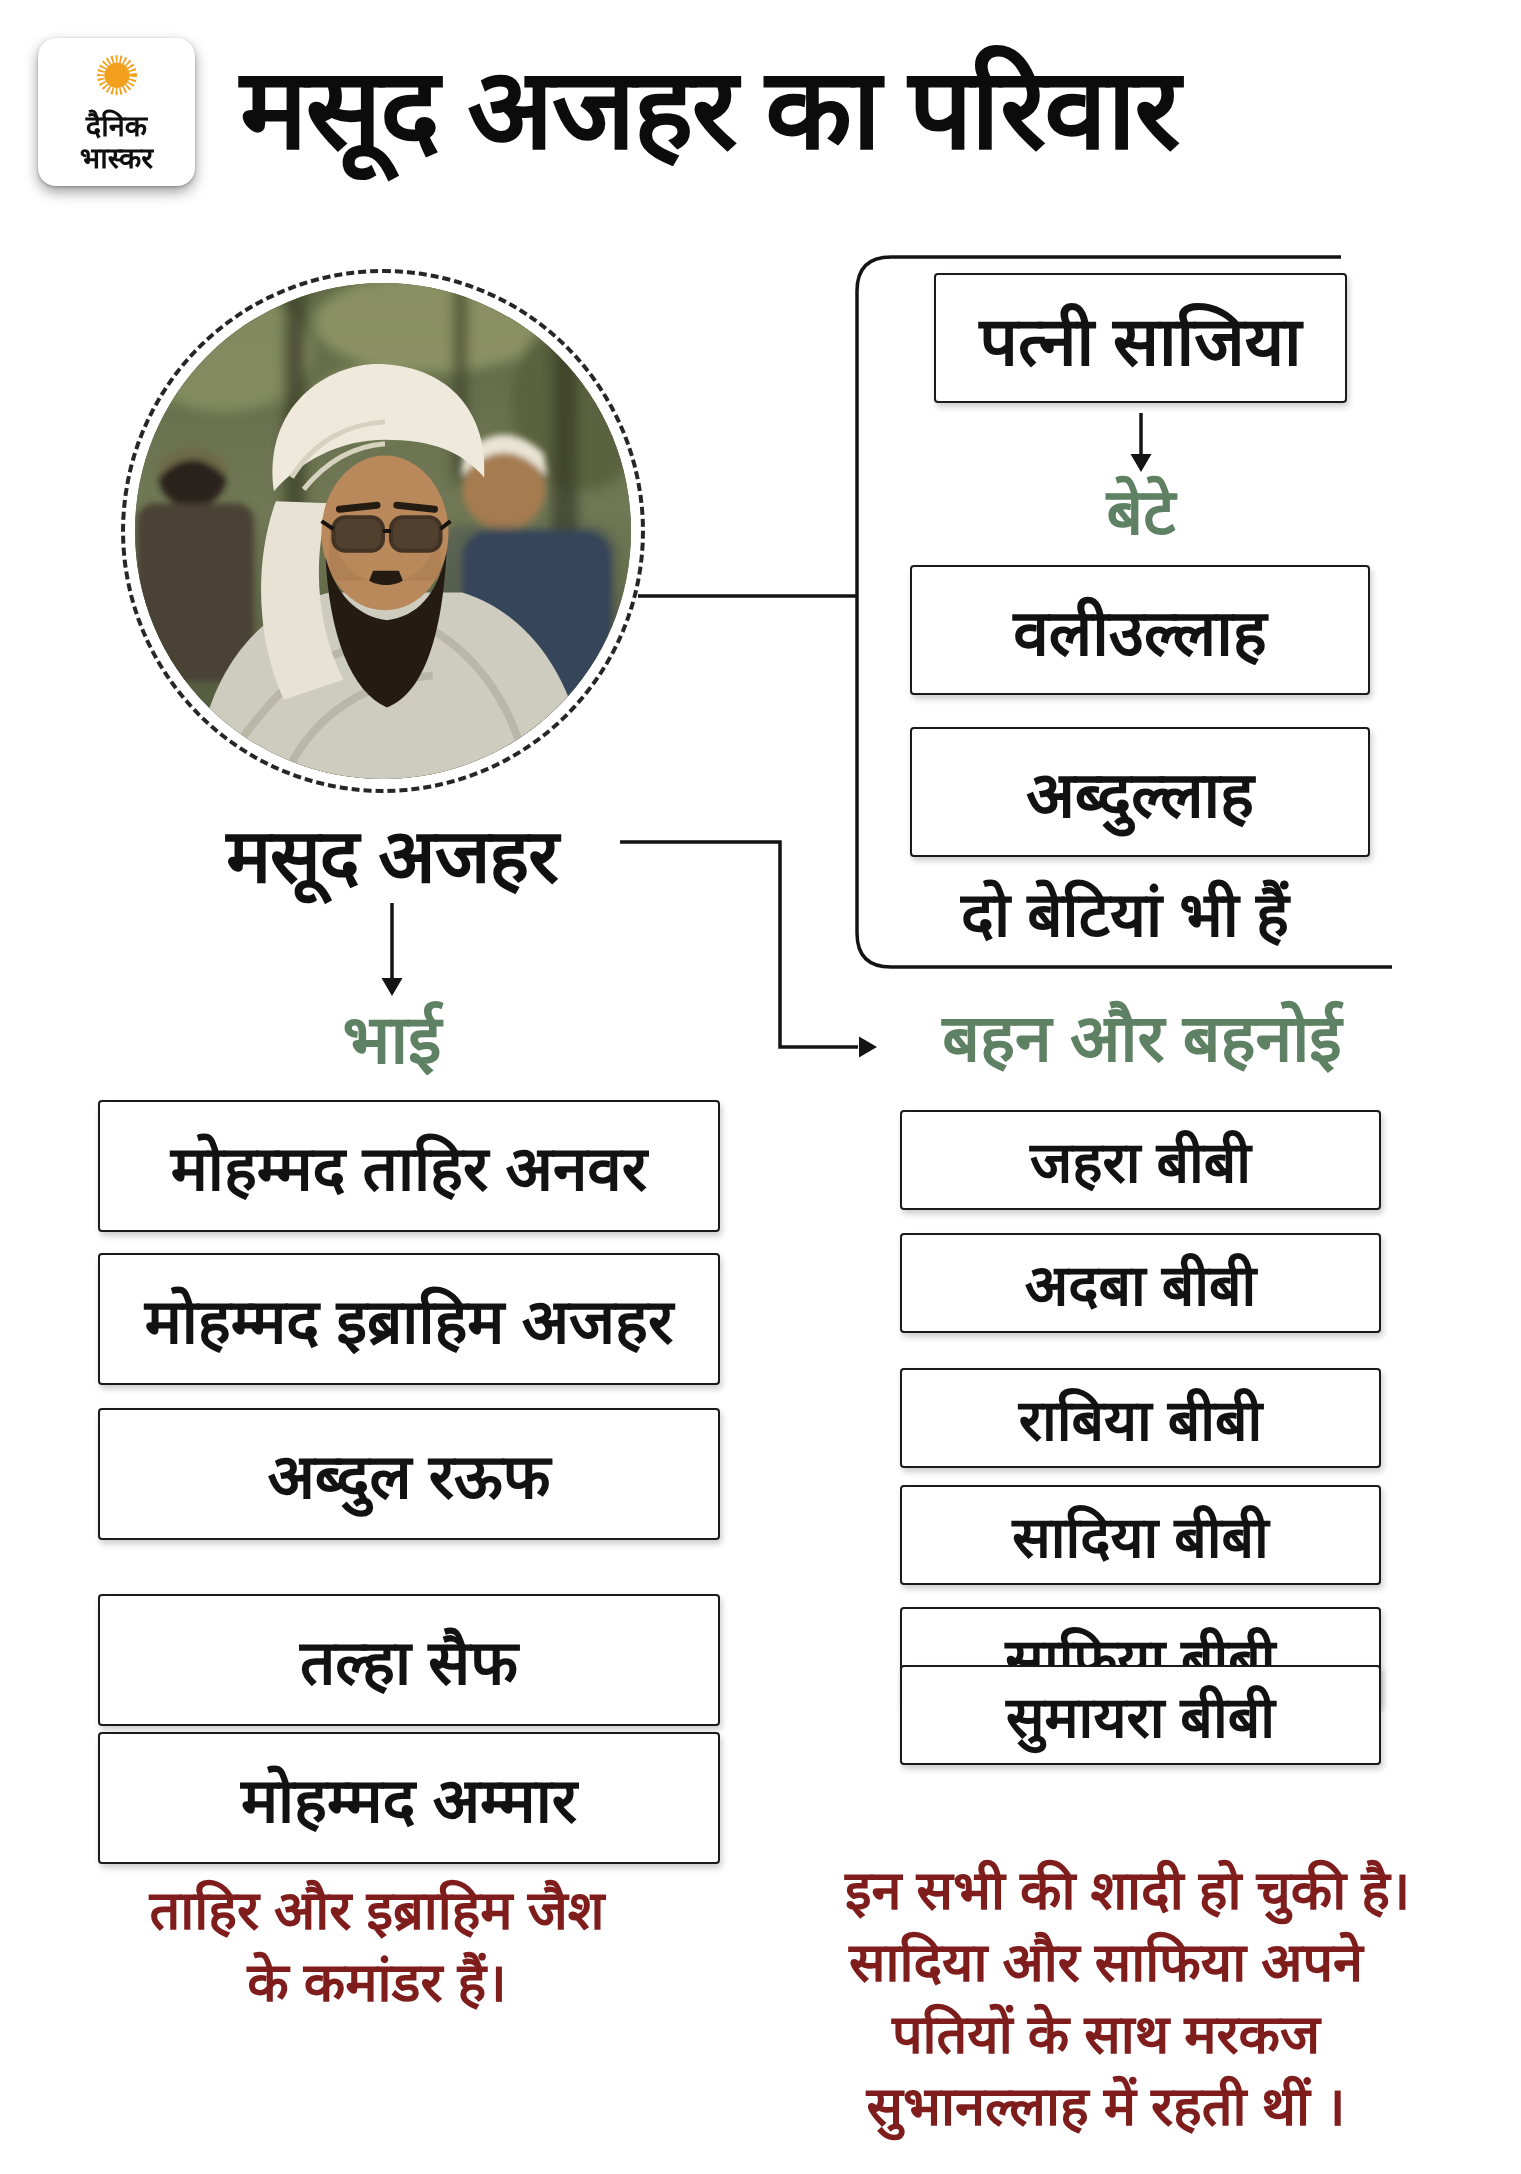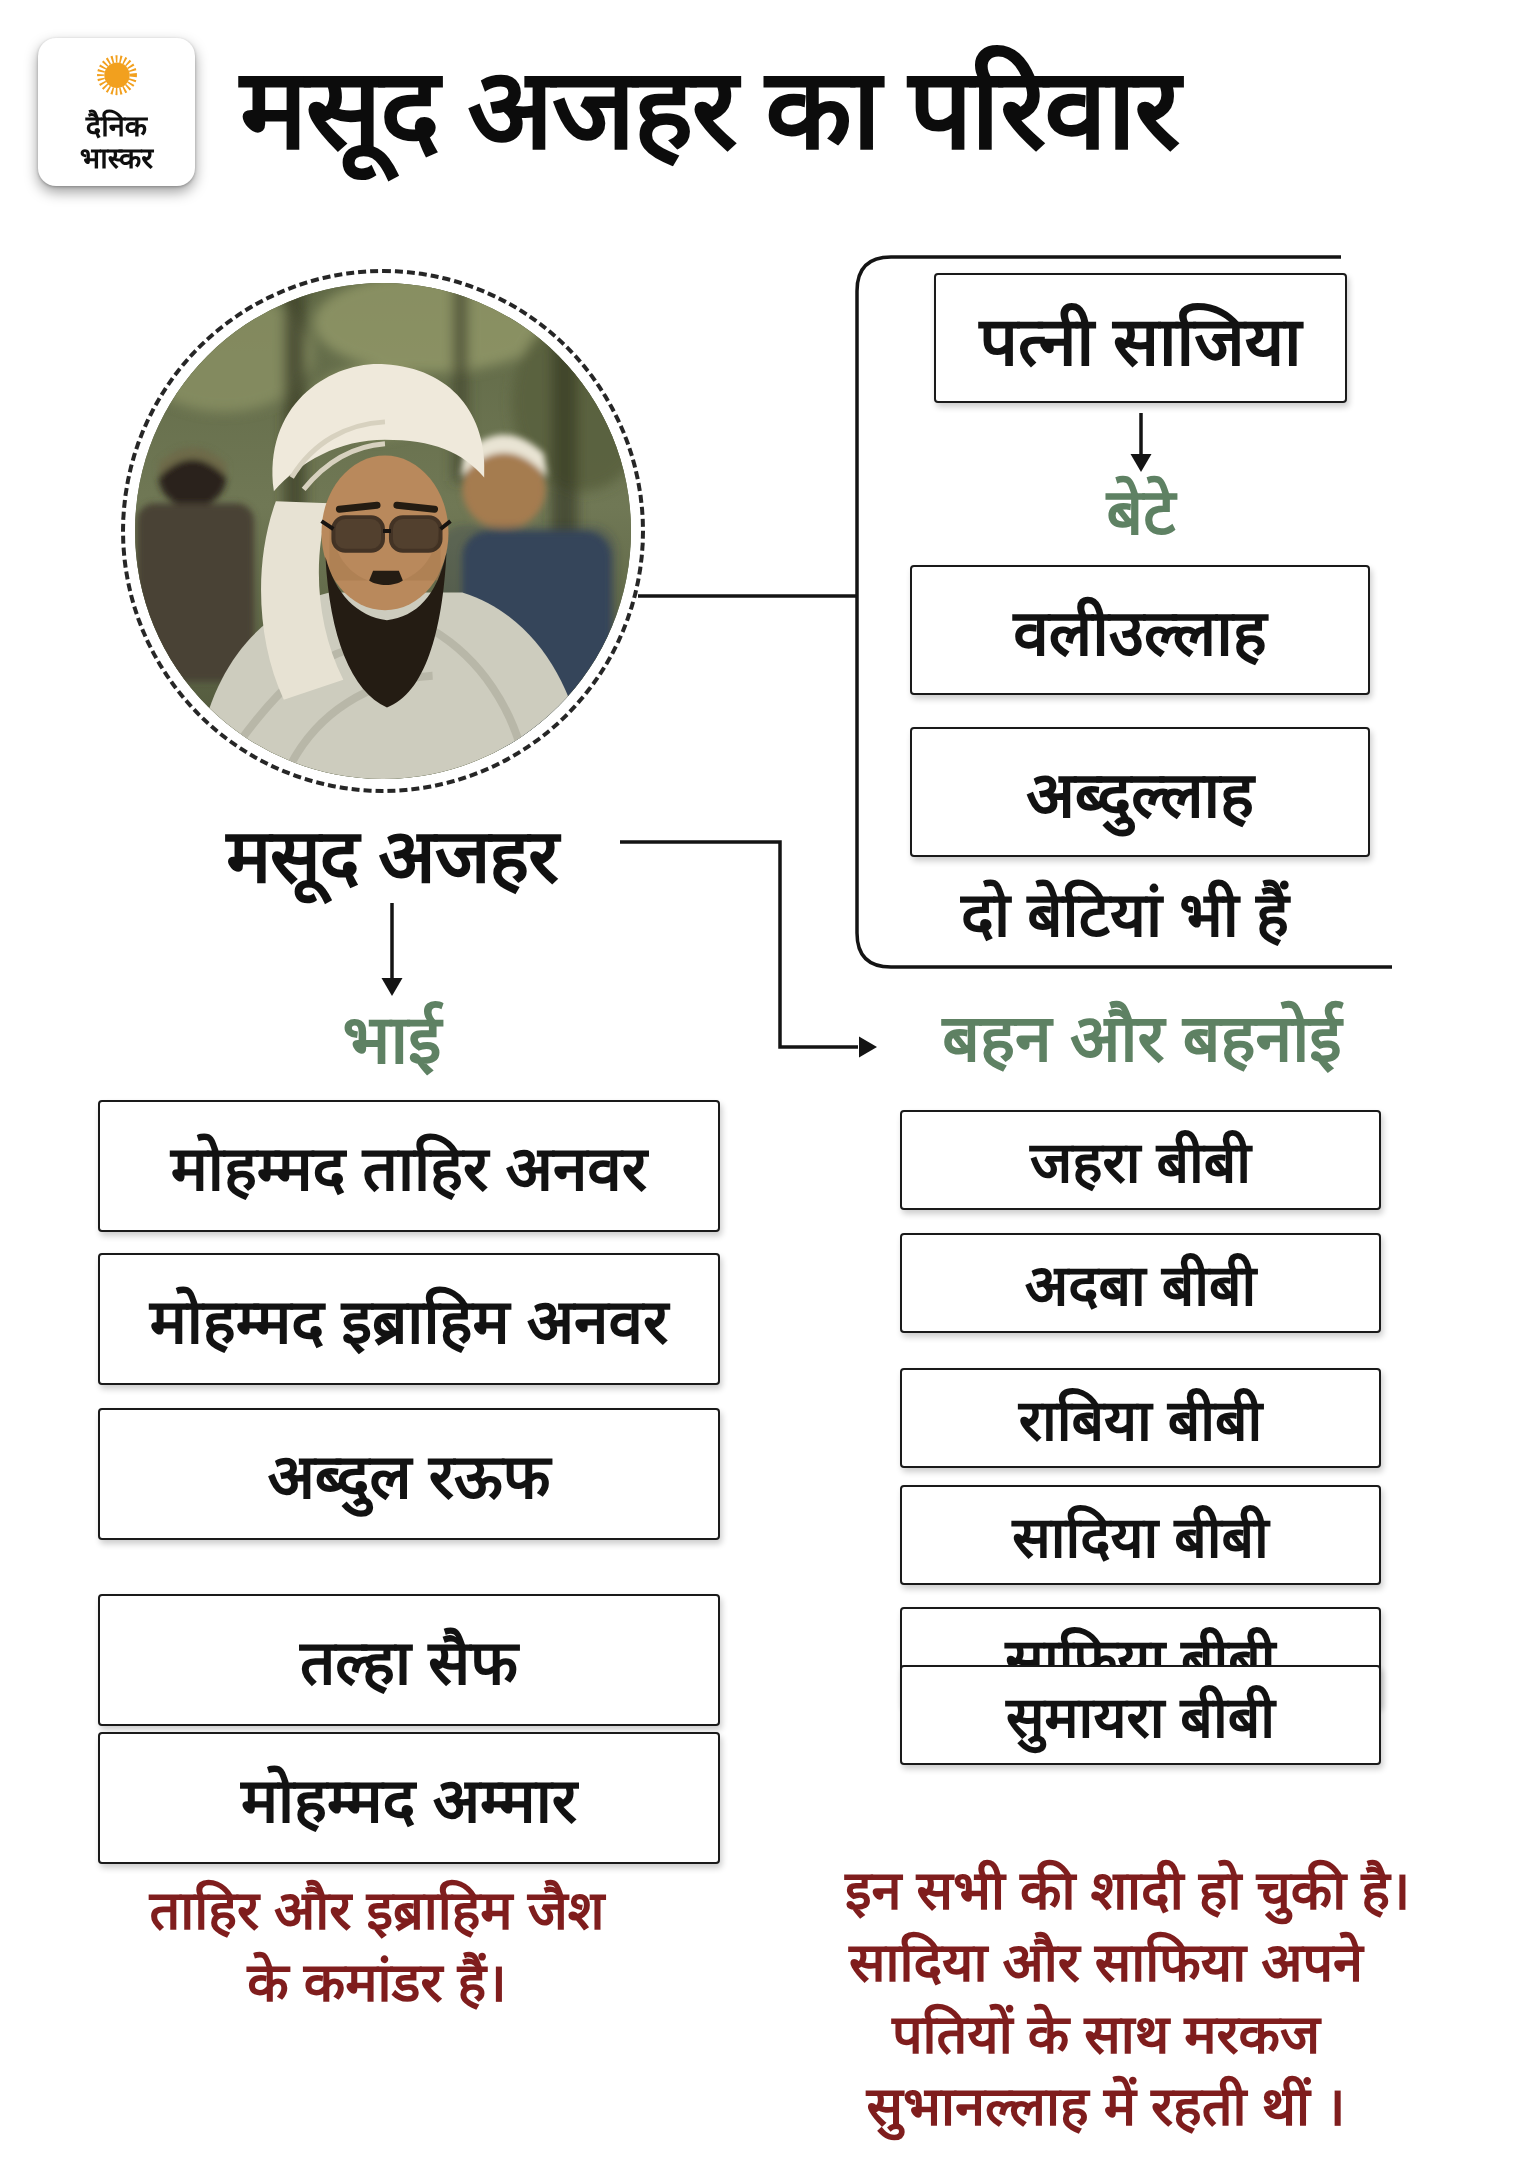--- a/index.html
+++ b/index.html
@@ -184,21 +184,21 @@
   </svg>
 
   <div class="card wife-box">पत्नी साजिया</div>
   <div class="abs green-heading sons-heading">बेटे</div>
   <div class="card son-box" style="top:565px;">वलीउल्लाह</div>
   <div class="card son-box" style="top:727px;">अब्दुल्लाह</div>
   <div class="abs daughters-note">दो बेटियां भी हैं</div>
 
   <div class="abs green-heading brothers-heading">भाई</div>
   <div class="card bro-box" style="top:1100px;">मोहम्मद ताहिर अनवर</div>
-  <div class="card bro-box" style="top:1253px;">मोहम्मद इब्राहिम अनवर</div>
+  <div class="card bro-box" style="top:1253px;">मोहम्मद इब्राहिम अजहर</div>
   <div class="card bro-box" style="top:1408px;">अब्दुल रऊफ</div>
   <div class="card bro-box" style="top:1594px;">तल्हा सैफ</div>
   <div class="card bro-box" style="top:1732px;">मोहम्मद अम्मार</div>
   <div class="abs note note-left">
     <div>ताहिर और इब्राहिम जैश</div>
     <div>के कमांडर हैं।</div>
   </div>
 
   <div class="abs green-heading sisters-heading">बहन और बहनोई</div>
   <div class="card sis-box" style="top:1110px;">जहरा बीबी</div>

